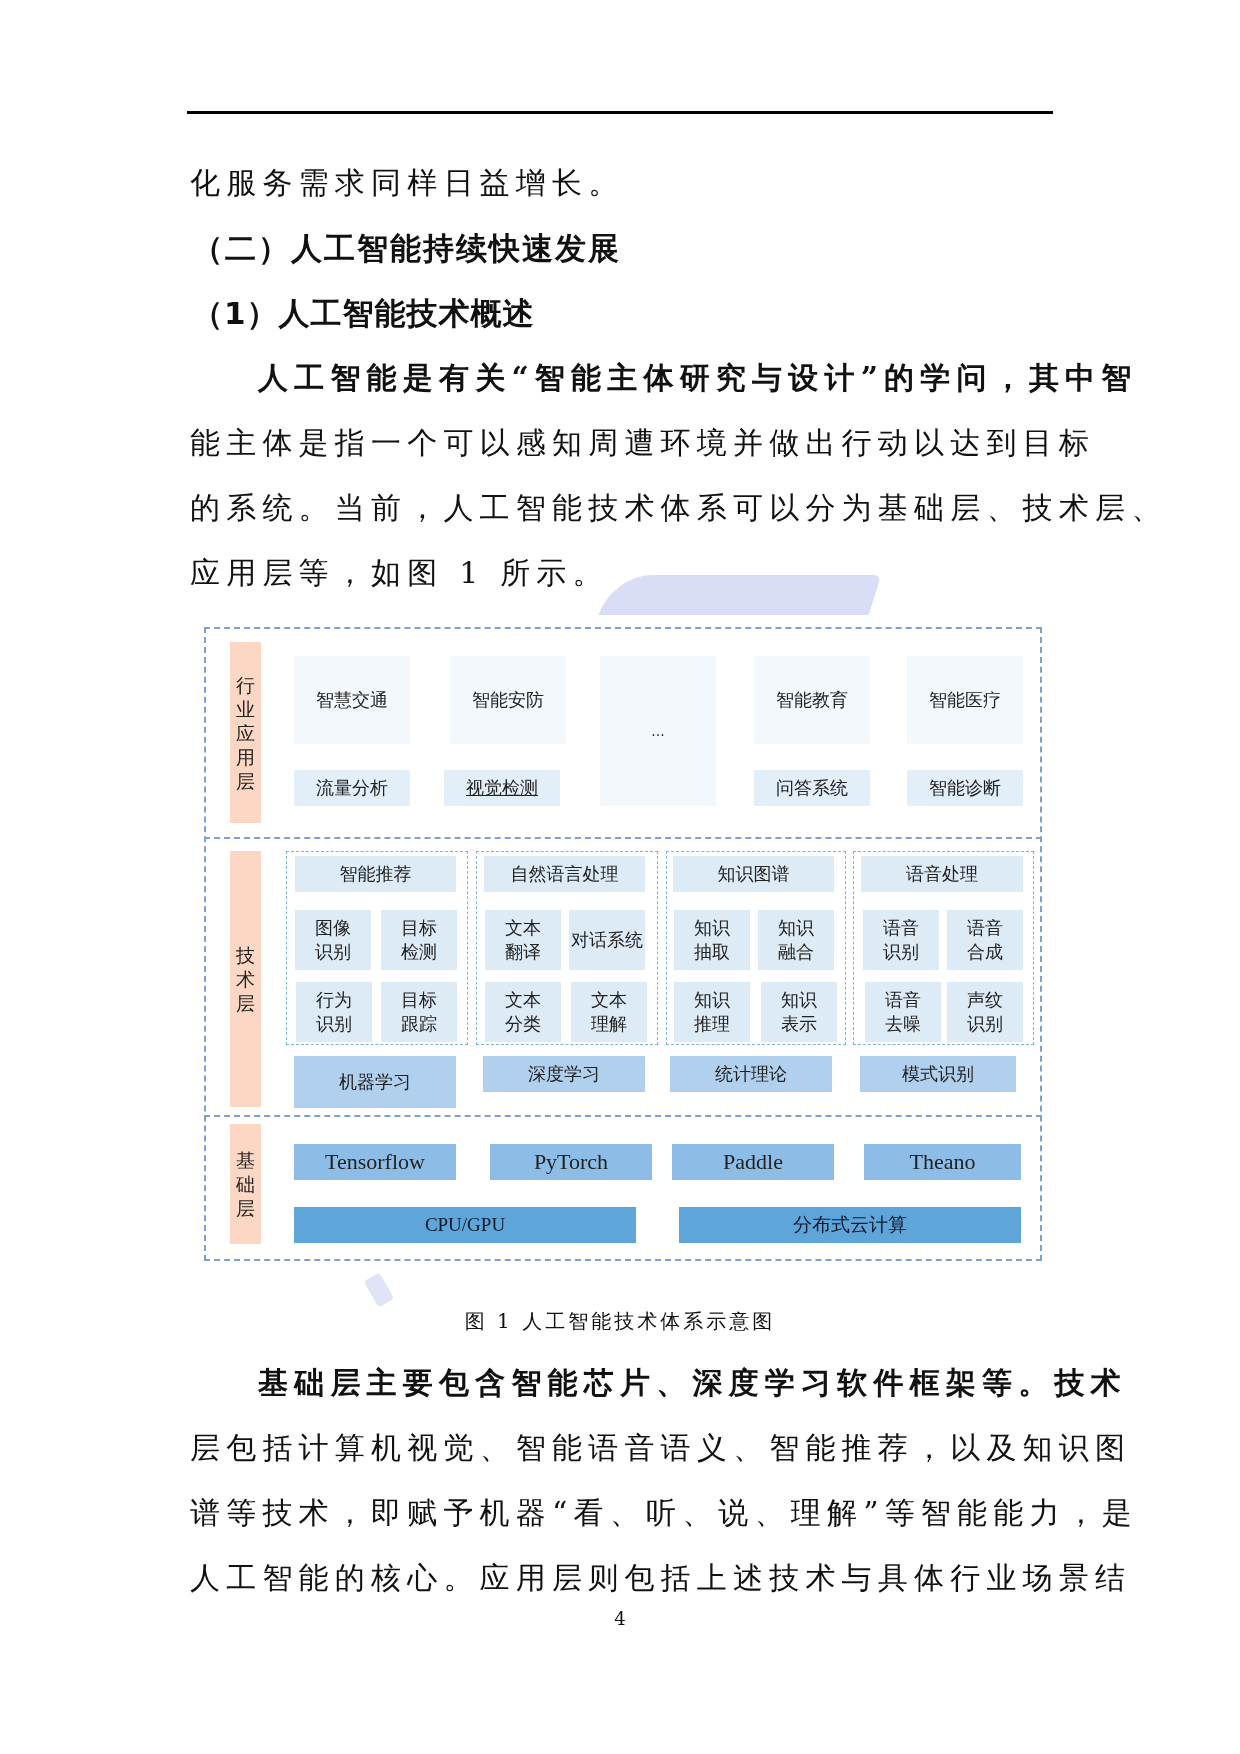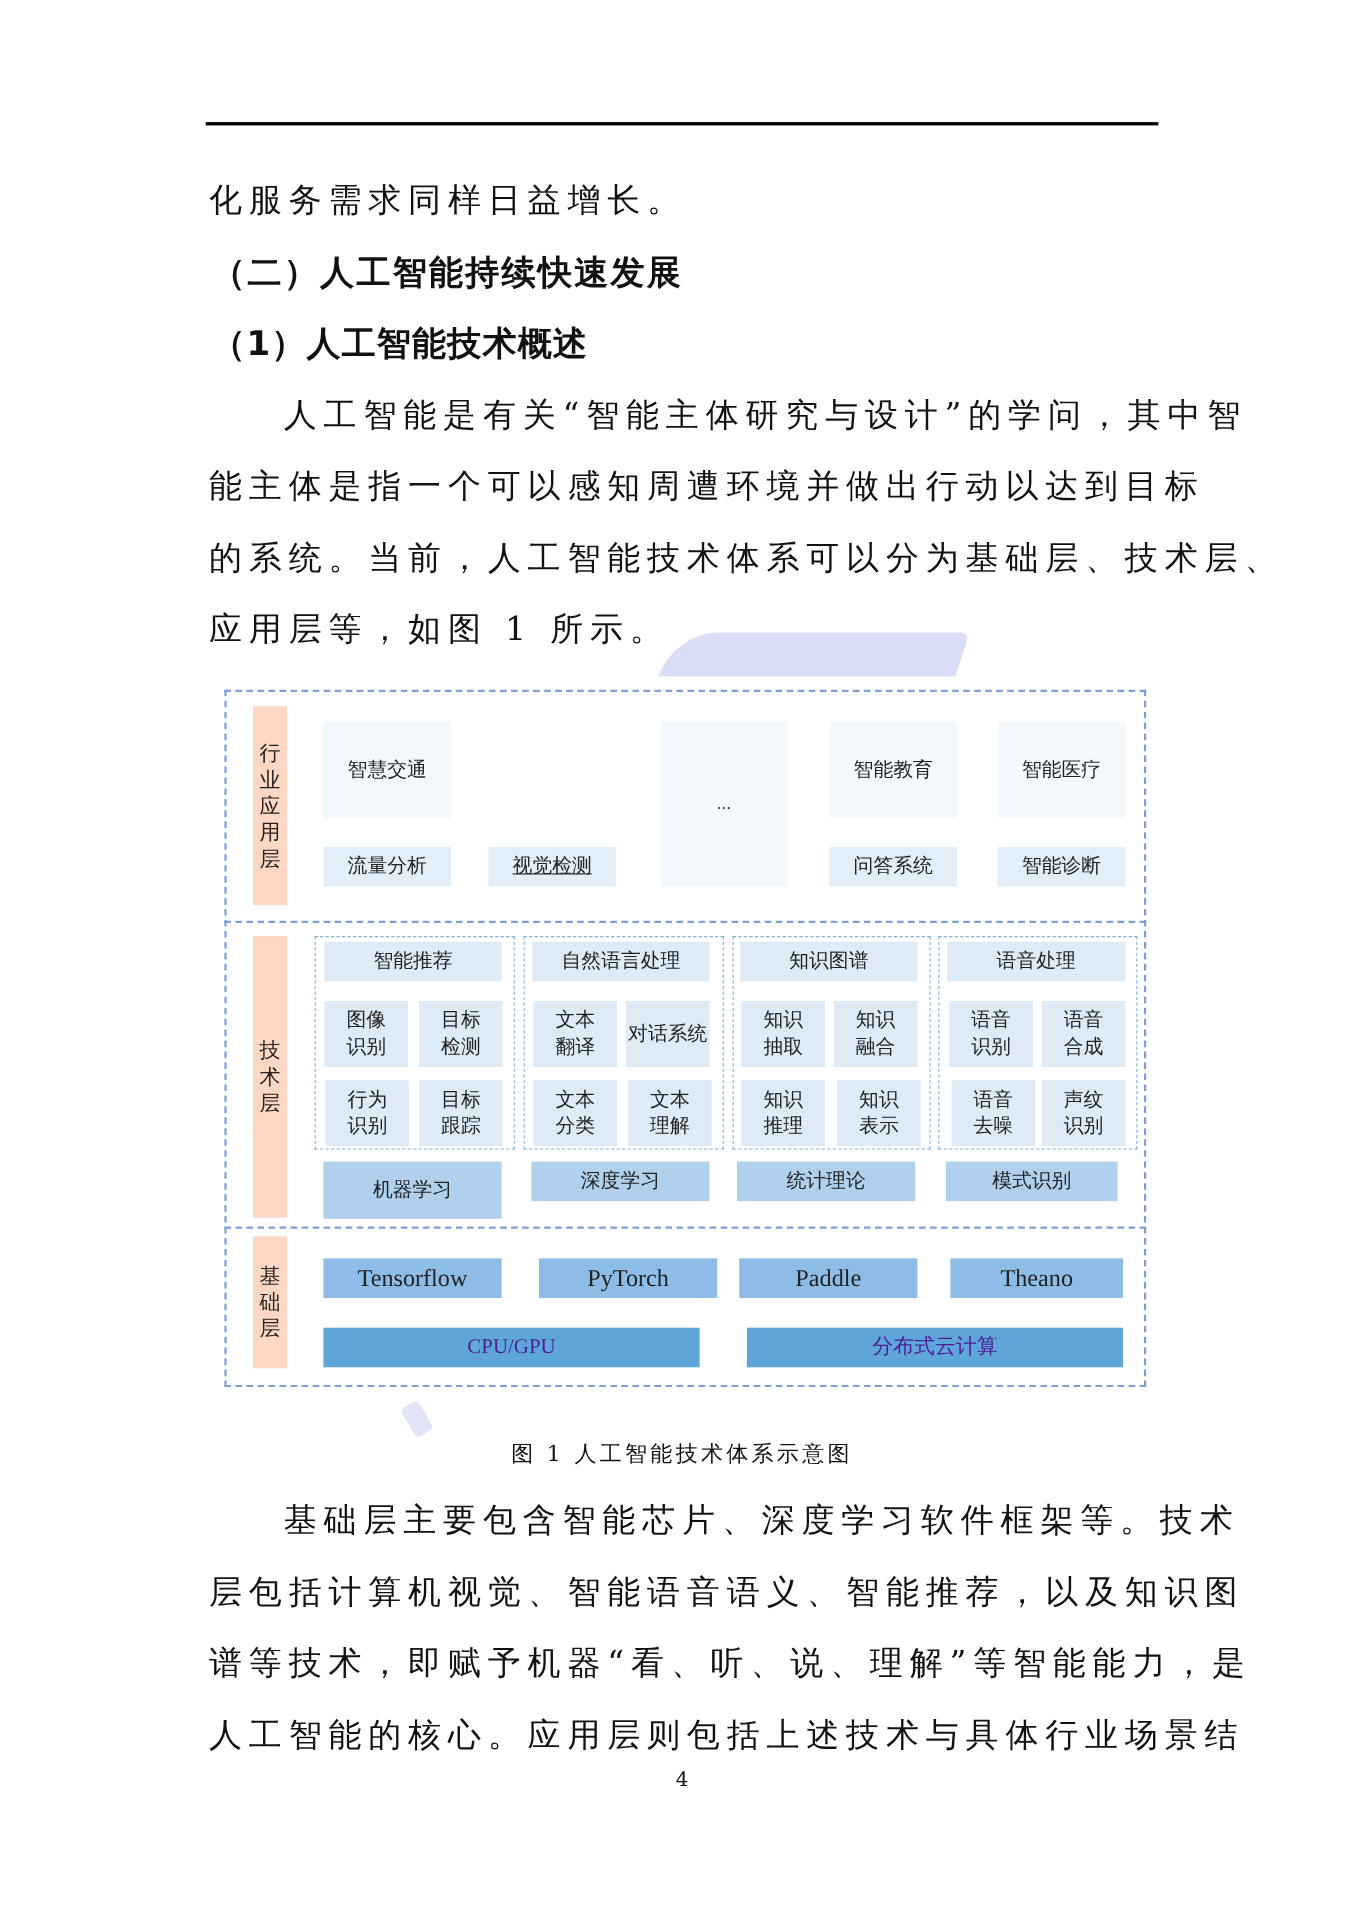--- a/index.html
+++ b/index.html
@@ -1,20 +1,20 @@
 <!DOCTYPE html>
 <html><head>
 <meta charset="utf-8">
 <style>
   html, body { margin: 0; padding: 0; background: #ffffff; }
   body { width: 1240px; height: 1754px; position: relative; overflow: hidden;
          font-family: "DejaVu Serif", "Liberation Serif", serif; color: #111; }
   .header-rule { position: absolute; left: 187px; top: 111px; width: 866px; height: 3px; background: #000; }
   .line { position: absolute; left: 190px; width: 866px; font-size: 30px; letter-spacing: 6.2px; white-space: nowrap; line-height: 40px; }
-  .line.indent { left: 258px; }
+  .line.indent { left: 258px; font-weight: bold; }
   .h2 { position: absolute; left: 192px; top: 228px; font-size: 31px; font-weight: bold; letter-spacing: 2px;
         font-family: "DejaVu Sans", "Liberation Sans", sans-serif; line-height: 40px; }
   .h3 { position: absolute; left: 192px; top: 293px; font-size: 31px; font-weight: bold; letter-spacing: 1px;
         font-family: "DejaVu Sans", "Liberation Sans", sans-serif; line-height: 40px; }
   .caption { position: absolute; left: 0; width: 1240px; top: 1303px; text-align: center; font-size: 20px; letter-spacing: 3px; line-height: 36px; }
   .pagenum { position: absolute; left: 0; width: 1240px; top: 1608px; text-align: center; font-size: 18px; }
 
   
   .wm { position: absolute; background: #d8dbf5; opacity: 0.95; }
   .wm1 { left: 605px; top: 575px; width: 270px; height: 40px; border-radius: 40px 8px 0 0; transform: skewX(-18deg); }
@@ -26,21 +26,21 @@
              font-family: "DejaVu Sans", "Liberation Sans", sans-serif; color: #222; }
   .band-divider { position: absolute; left: -2px; width: 838px; height: 0; border-top: 2px dashed #7d9fd4; }
   .layer-label { position: absolute; left: 24px; width: 31px; background: #fcd8c4; display: flex; flex-direction: column;
                  align-items: center; justify-content: center; font-size: 19px; line-height: 24px; }
   .box { position: absolute; display: flex; align-items: center; justify-content: center; text-align: center; font-size: 18px; line-height: 24px; }
   .app-top { background: #f3f8fd; }
   .app-bot { background: #e2eef8; }
   .tech-box { background: #ddebf7; }
   .base-ml { background: #b0d0ee; }
   .fw { background: #8dbde6; font-family: "Liberation Serif", "DejaVu Serif", serif; font-size: 22px; }
-  .hw { background: #5ea5da; color: #4c1d95; font-family: "Liberation Serif", "DejaVu Serif", serif; font-size: 19px; }
+  .hw { background: #5ea5da; color: #0f172a; font-family: "Liberation Serif", "DejaVu Serif", serif; font-size: 19px; }
   .group { position: absolute; border: 1.5px dashed #7fb4cf; box-sizing: border-box; }
 </style>
 </head>
 <body>
 
 <div class="header-rule"></div>
 
 <div class="line" style="top:163px;">化服务需求同样日益增长。</div>
 <div class="h2">（二）人工智能持续快速发展</div>
 <div class="h3">（1）人工智能技术概述</div>
@@ -56,20 +56,21 @@
 <div class="diagram">
 
   <div class="layer-label" style="top:13px;height:181px;">
     <span>行</span>
     <span>业</span>
     <span>应</span>
     <span>用</span>
     <span>层</span>
   </div>
   <div class="box app-top" style="left:88px;top:27px;width:116px;height:88px;">智慧交通</div>
+  <div class="box app-top" style="left:244px;top:27px;width:116px;height:88px;">智能安防</div>
   <div class="box app-top" style="left:394px;top:27px;width:116px;height:150px;font-size:14px;">...</div>
   <div class="box app-top" style="left:548px;top:27px;width:116px;height:88px;">智能教育</div>
   <div class="box app-top" style="left:701px;top:27px;width:116px;height:88px;">智能医疗</div>
 
   <div class="box app-bot" style="left:88px;top:141px;width:116px;height:36px;">流量分析</div>
   <div class="box app-bot" style="left:238px;top:141px;width:116px;height:36px;text-decoration:underline;">视觉检测</div>
   <div class="box app-bot" style="left:548px;top:141px;width:116px;height:36px;">问答系统</div>
   <div class="box app-bot" style="left:701px;top:141px;width:116px;height:36px;">智能诊断</div>
 
   <div class="band-divider" style="top:208px;"></div>

